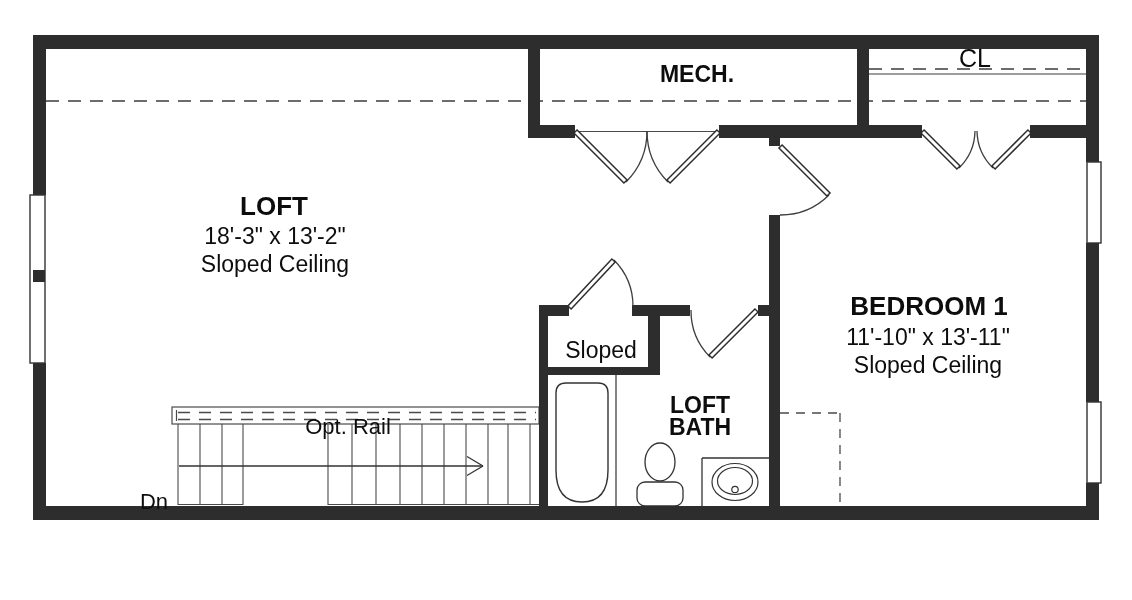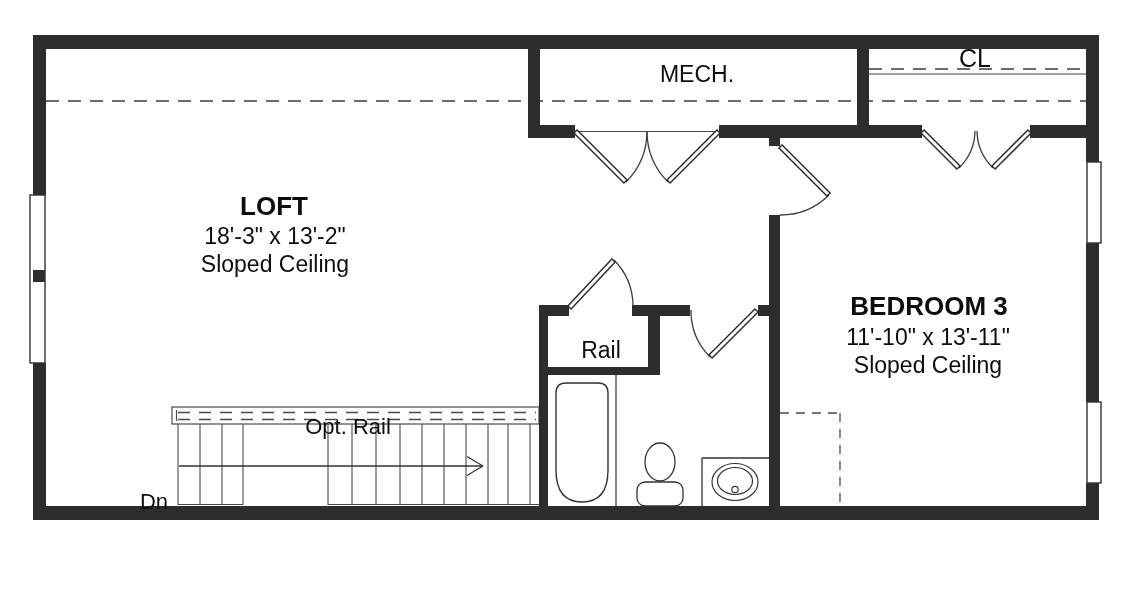--- a/index.html
+++ b/index.html
@@ -14,21 +14,21 @@
   .plan svg{position:absolute;left:0;top:0;}
   .lbl{
     position:absolute;
     transform:translate(-50%,-50%);
     white-space:nowrap;
     text-align:center;
     color:#0d0d0d;
     line-height:1.15;
   }
   .room-big{font-weight:bold;font-size:26px;}
-  .mech{font-weight:normal;font-size:23px;}
+  .mech{font-weight:bold;font-size:23px;}
   .cl{font-size:25px;}
   .sub{font-size:23px;}
   .linen{font-size:23px;}
   .bath{font-weight:bold;font-size:23px;line-height:22px;white-space:normal;width:86px;}
   .small{font-size:22px;margin-top:36px;}
   .title{font-weight:bold;font-size:28px;letter-spacing:.5px;}
 </style>
 </head>
 <body>
 
@@ -168,22 +168,23 @@
     </g>
   </svg>
 
   <div class="lbl room-big" style="left:274px;top:207px;">LOFT</div>
   <div class="lbl sub" style="left:275px;top:236px;">18'-3" x 13'-2"</div>
   <div class="lbl sub" style="left:275px;top:264px;">Sloped Ceiling</div>
 
   <div class="lbl mech" style="left:697px;top:74px;">MECH.</div>
   <div class="lbl cl" style="left:975px;top:58px;text-align:center;">CL</div>
 
-  <div class="lbl room-big" style="left:929px;top:307px;">BEDROOM 3</div>
+  <div class="lbl room-big" style="left:929px;top:307px;">BEDROOM 1</div>
   <div class="lbl sub" style="left:928px;top:337px;">11'-10" x 13'-11"</div>
   <div class="lbl sub" style="left:928px;top:365px;">Sloped Ceiling</div>
 
-  <div class="lbl linen" style="left:601px;top:350px;">Rail</div>
+  <div class="lbl linen" style="left:601px;top:350px;">Sloped</div>
+  <div class="lbl bath" style="left:700px;top:416px;">LOFT BATH</div>
 
   <div class="lbl small" style="left:348px;top:391px;">Opt. Rail</div>
   <div class="lbl small" style="left:154px;top:466px;">Dn</div>
 
 </div>
 
 </body></html>

